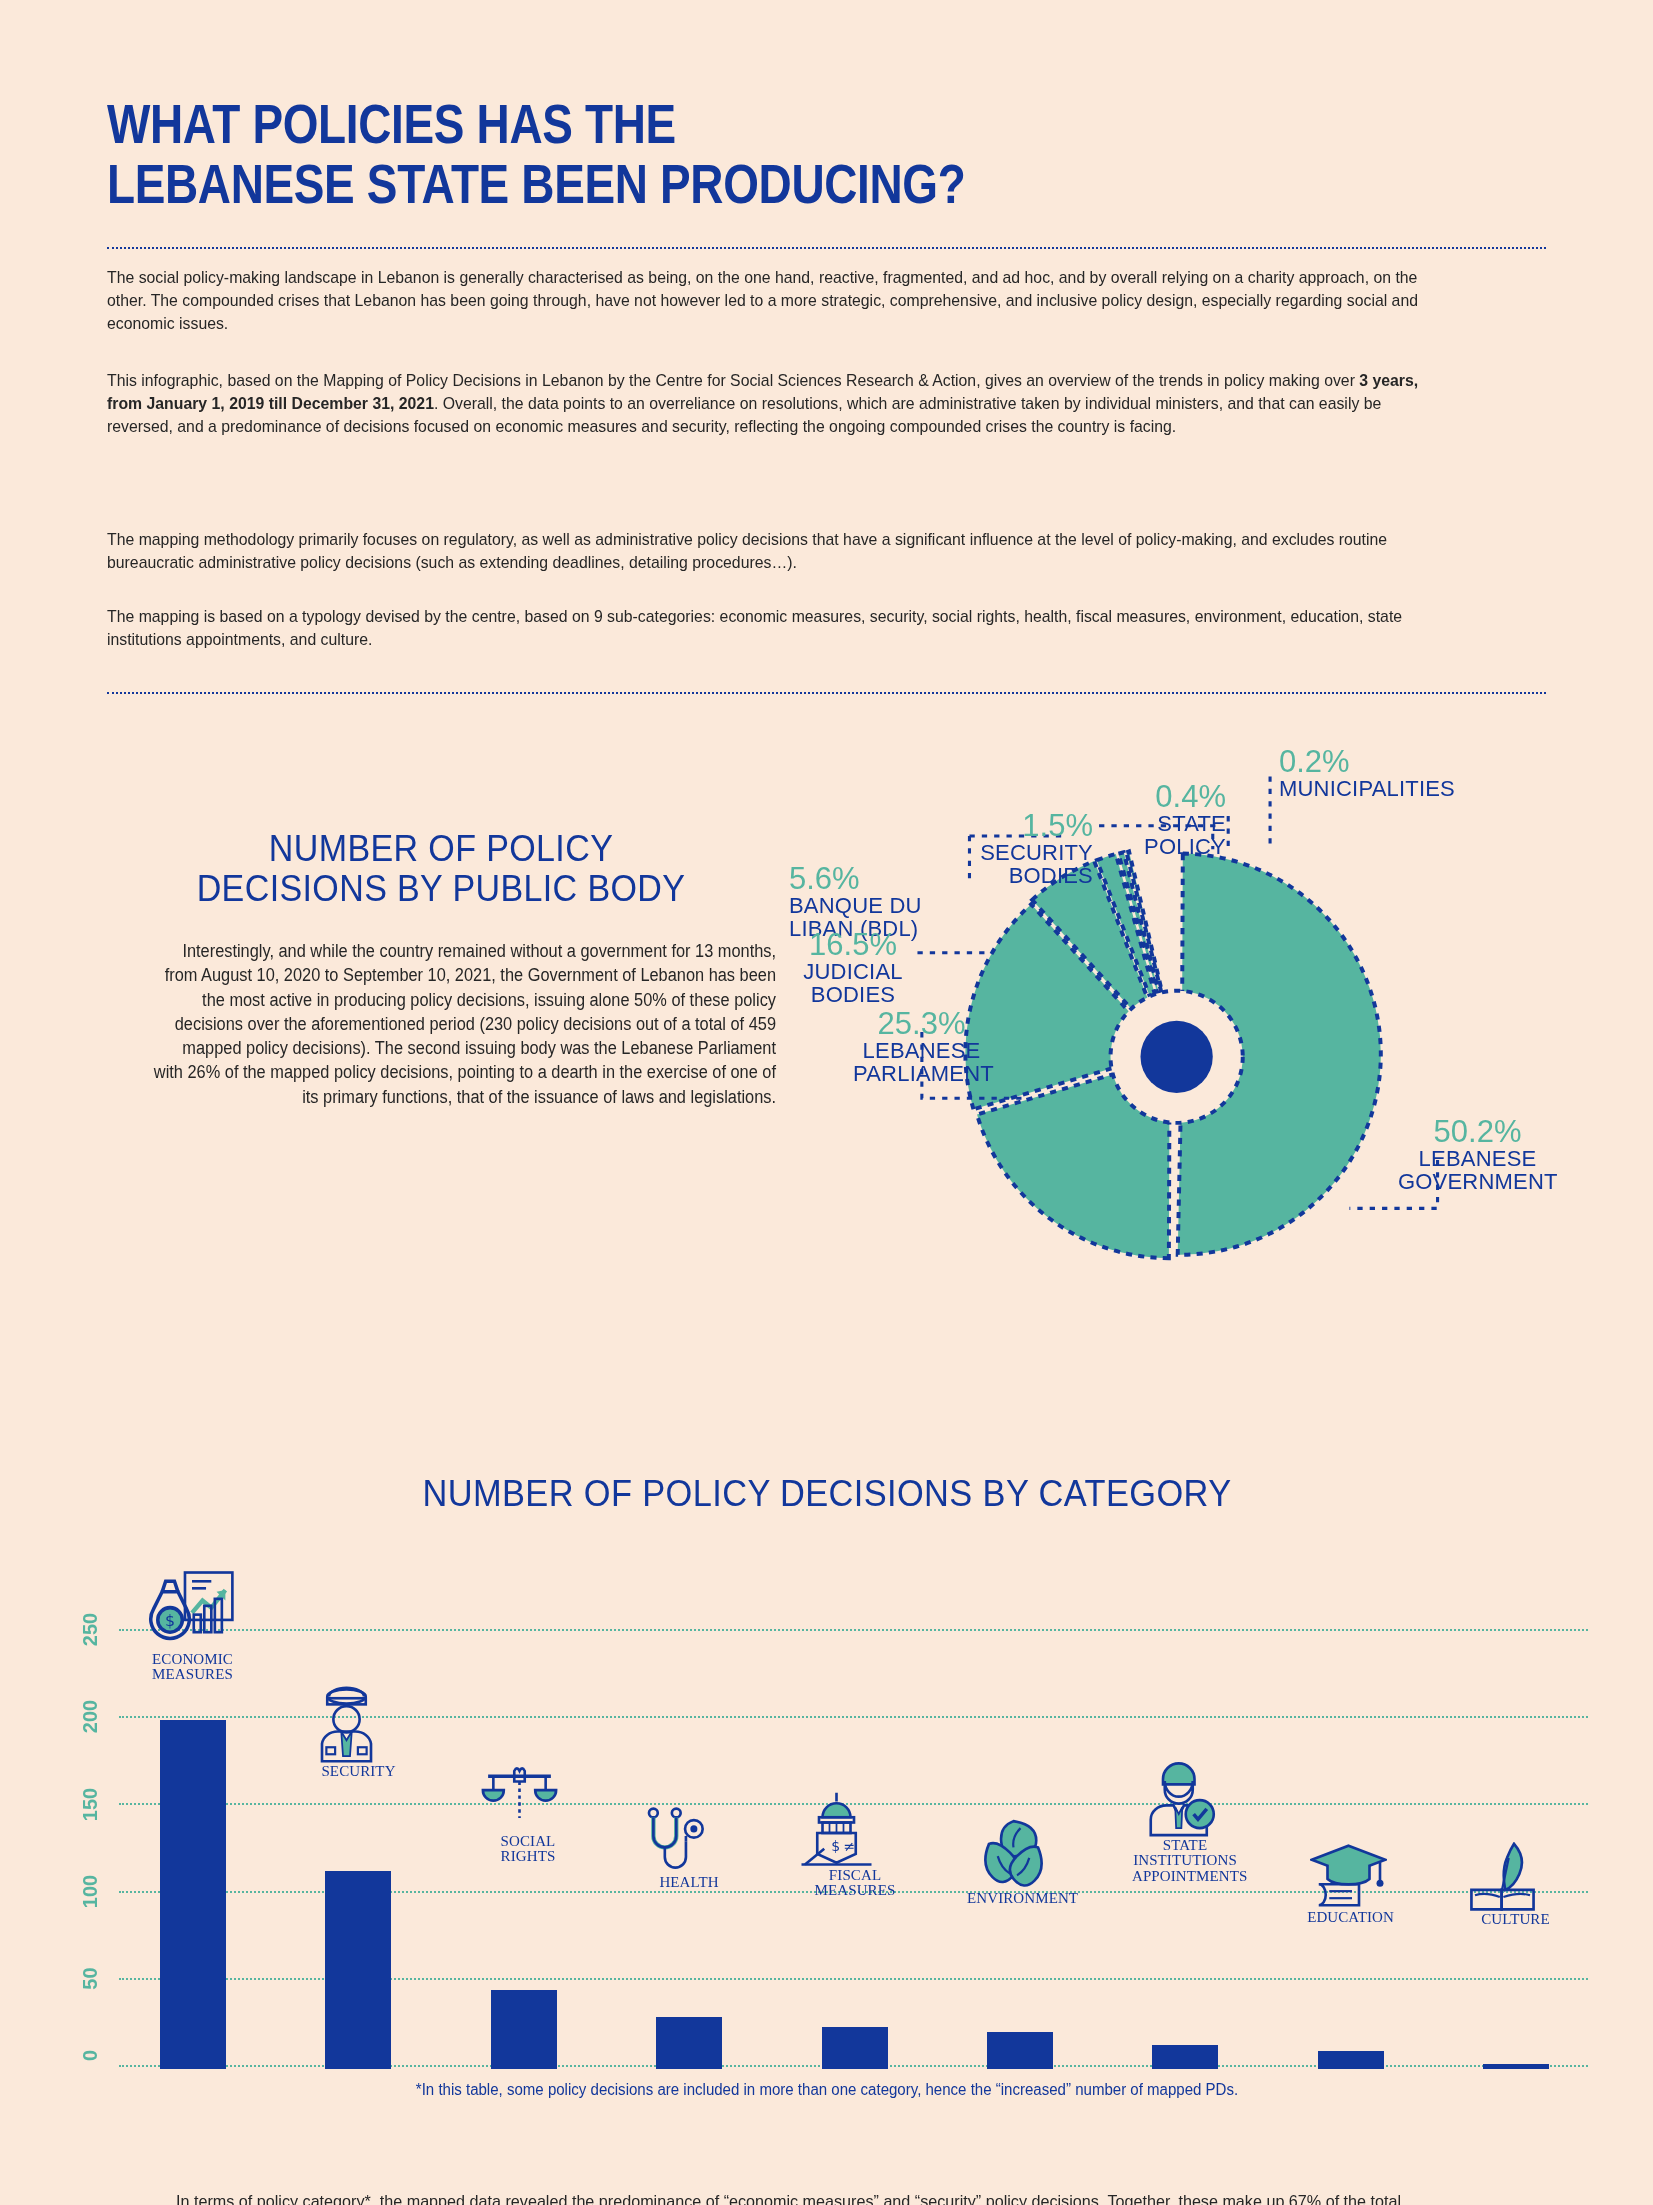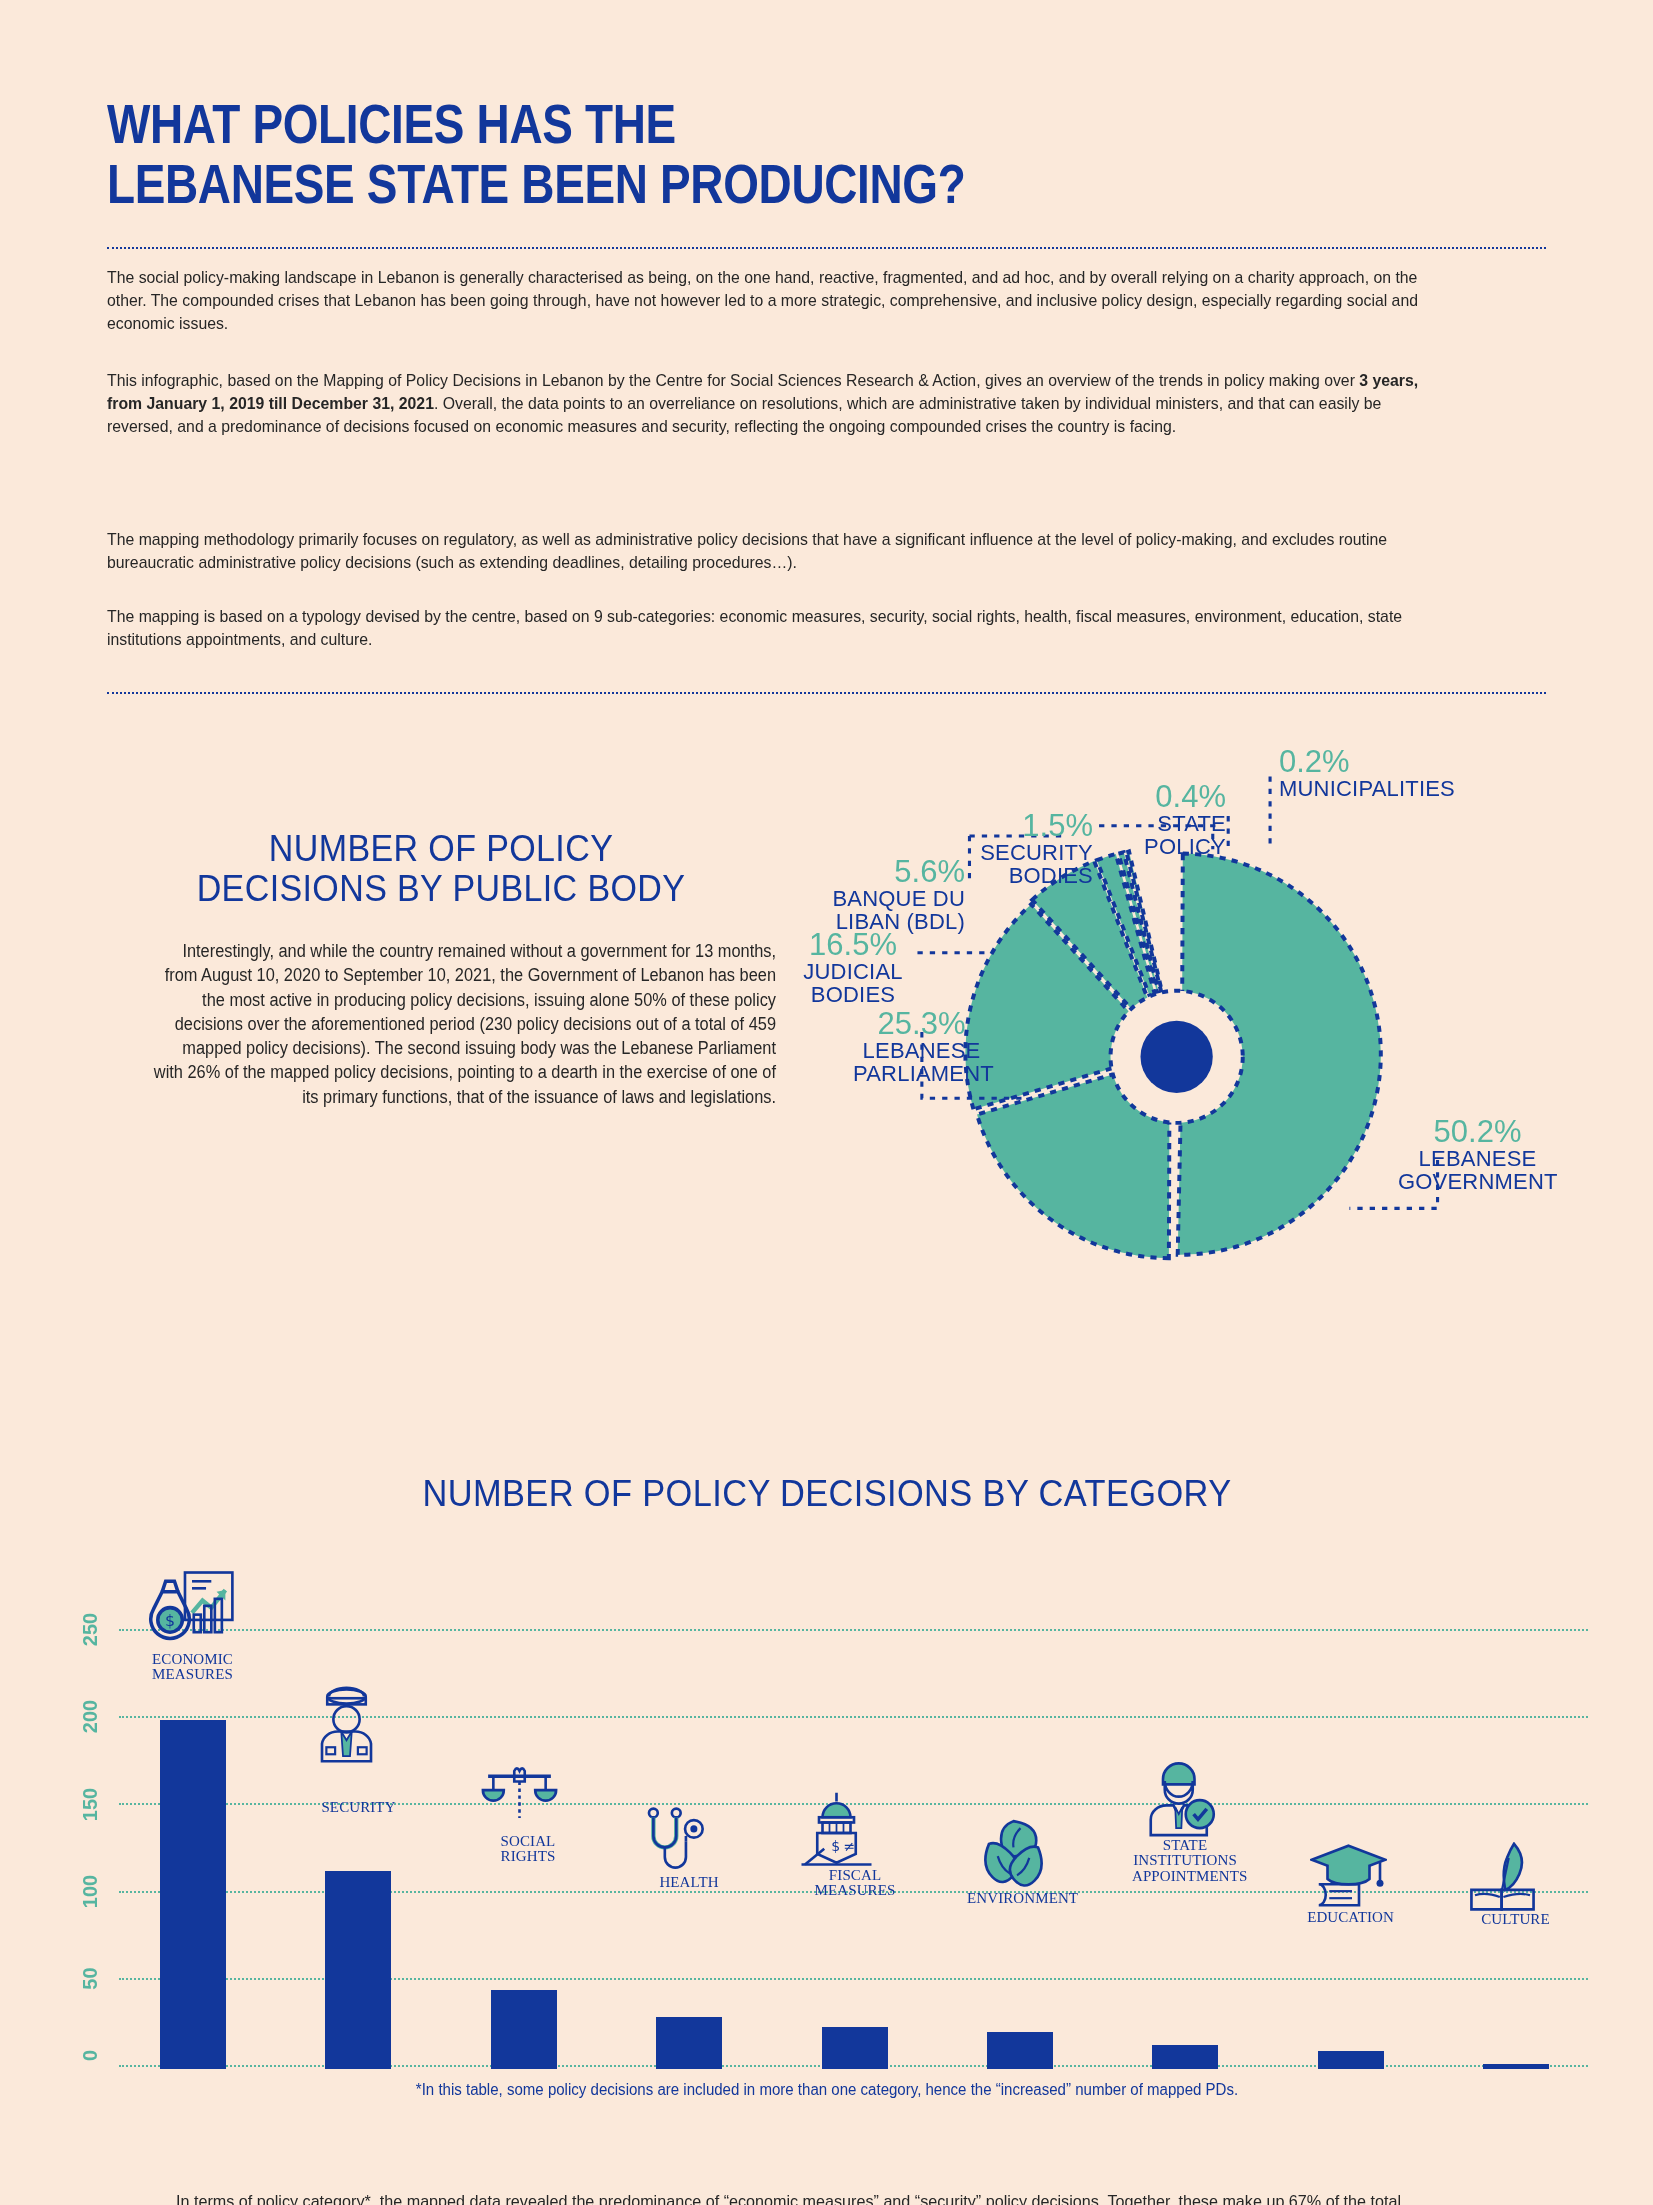--- a/index.html
+++ b/index.html
@@ -178,21 +178,21 @@
     <div class="pie-lab" style="left:265px;top:31px;width:132px;text-align:right;">
       <span class="pct">0.4%</span>
       <span class="nm">STATE POLICY</span>
     </div>
 
     <div class="pie-lab" style="left:110px;top:60px;width:154px;text-align:right;">
       <span class="pct">1.5%</span>
       <span class="nm">SECURITY BODIES</span>
     </div>
 
-    <div class="pie-lab" style="left:-40px;top:106px;width:176px;text-align:right;">
+    <div class="pie-lab" style="left:-40px;top:113px;width:176px;text-align:left;">
       <span class="pct">5.6%</span>
       <span class="nm">BANQUE DU LIBAN (BDL)</span>
     </div>
 
     <div class="pie-lab" style="left:-40px;top:179px;width:128px;text-align:center;">
       <span class="pct">16.5%</span>
       <span class="nm">JUDICIAL BODIES</span>
     </div>
 
     <div class="pie-lab" style="left:24px;top:258px;width:137px;text-align:center;">
@@ -327,21 +327,21 @@
     <div class="bar" style="left:259px;width:66px;height:198px;"></div>
     <div class="bar" style="left:425px;width:66px;height:79px;"></div>
     <div class="bar" style="left:590px;width:66px;height:52px;"></div>
     <div class="bar" style="left:756px;width:66px;height:42px;"></div>
     <div class="bar" style="left:921px;width:66px;height:37px;"></div>
     <div class="bar" style="left:1086px;width:66px;height:24px;"></div>
     <div class="bar" style="left:1252px;width:66px;height:17.6px;"></div>
     <div class="bar" style="left:1417px;width:66px;height:5.3px;"></div>
 
     <div class="bar-lab" style="left:76px;top:139px;width:101px;">ECONOMIC MEASURES</div>
-    <div class="bar-lab" style="left:242px;top:251px;width:101px;margin-top:36px;">SECURITY</div>
+    <div class="bar-lab" style="left:242px;top:251px;width:101px;">SECURITY</div>
     <div class="bar-lab" style="left:418px;top:321px;width:88px;">SOCIAL RIGHTS</div>
     <div class="bar-lab" style="left:579px;top:362px;width:88px;">HEALTH</div>
     <div class="bar-lab" style="left:736px;top:355px;width:106px;">FISCAL MEASURES</div>
     <div class="bar-lab" style="left:901px;top:378px;width:106px;">ENVIRONMENT</div>
     <div class="bar-lab" style="left:1066px;top:325px;width:106px;">STATE INSTITUTIONS APPOINTMENTS</div>
     <div class="bar-lab" style="left:1234px;top:397px;width:101px;">EDUCATION</div>
     <div class="bar-lab" style="left:1399px;top:399px;width:101px;">CULTURE</div>
   </div>
 
   <div class="footnote">*In this table, some policy decisions are included in more than one category, hence the “increased” number of mapped PDs.</div>

